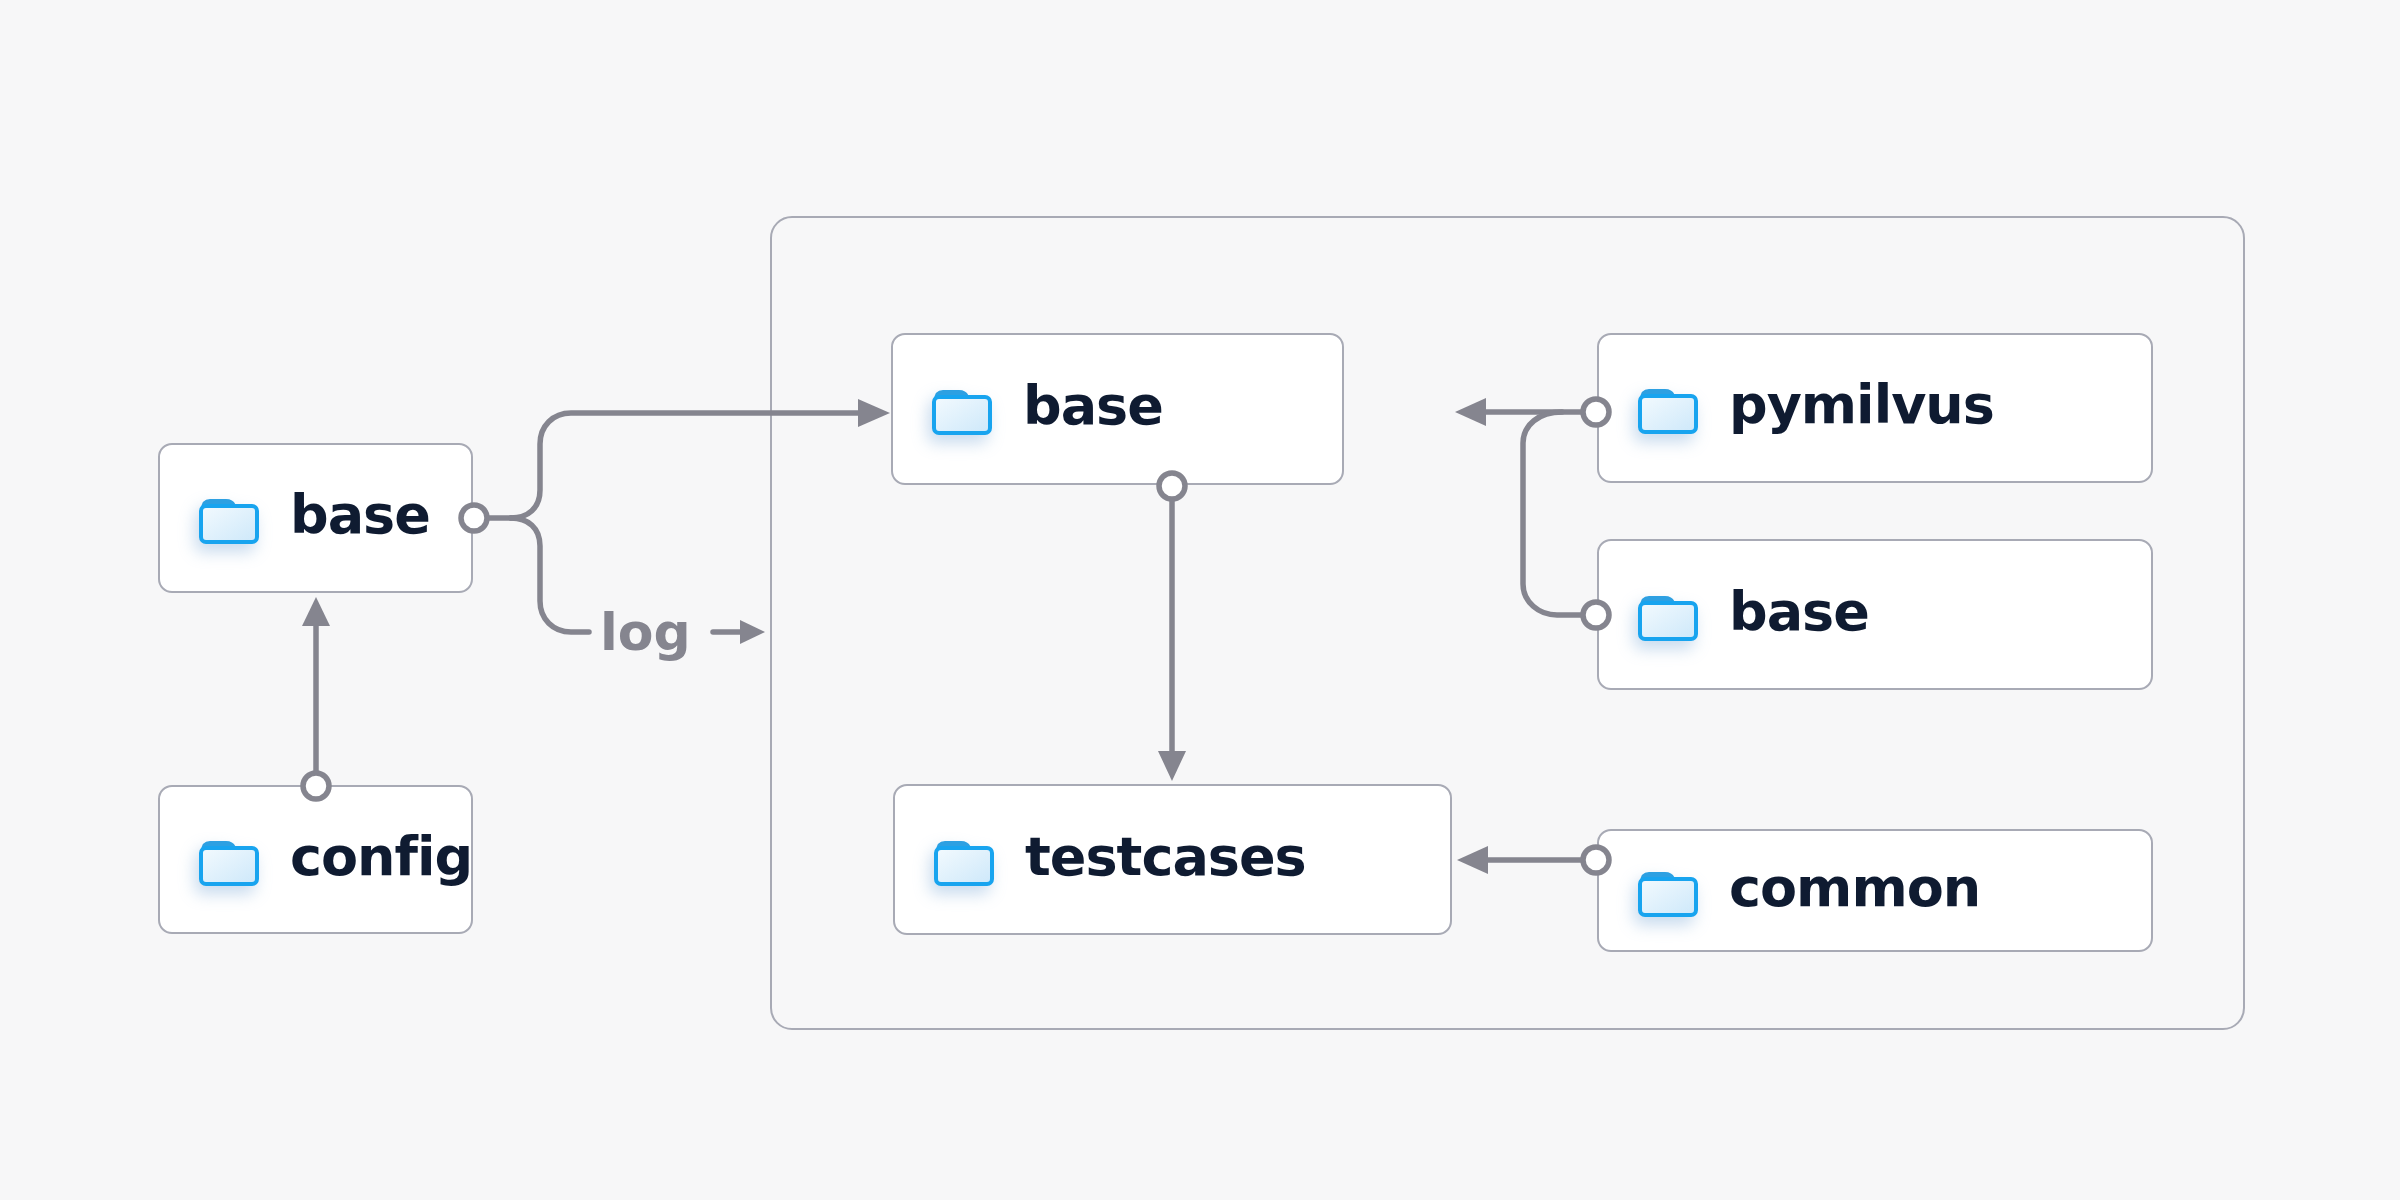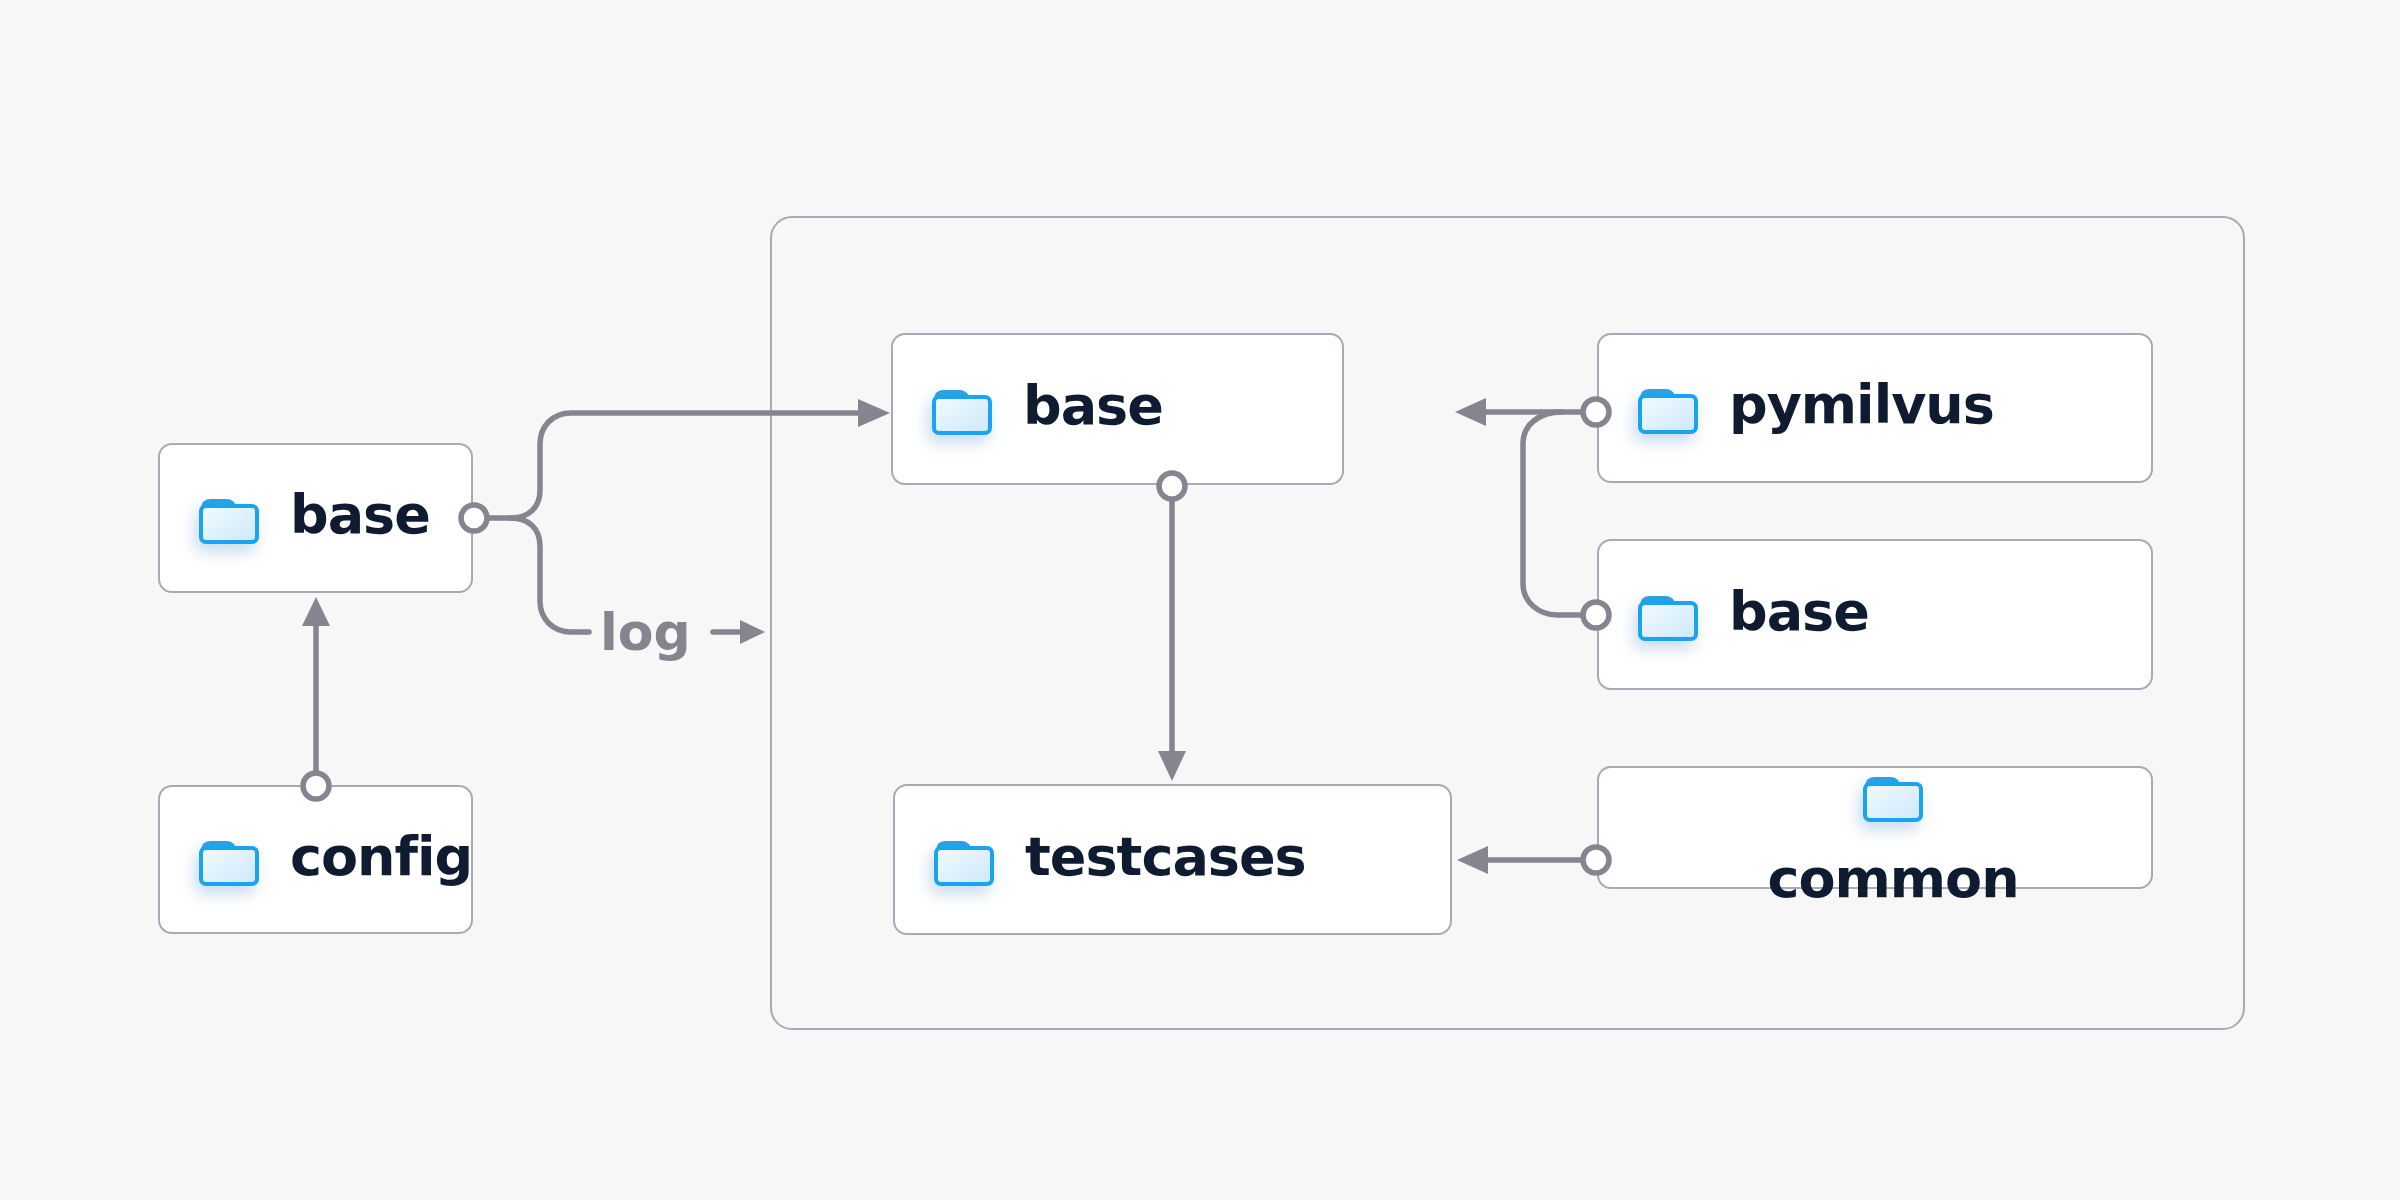--- a/index.html
+++ b/index.html
@@ -56,21 +56,21 @@
     display:flex;align-items:center;
     padding-left:36px;gap:28px;
     z-index:2;
   }
   .node-utils    {left:158px; top:443px; width:315px; height:150px;}
   .node-config   {left:158px; top:785px; width:315px; height:149px;}
   .node-base     {left:891px; top:333px; width:453px; height:152px;}
   .node-testcases{left:893px; top:784px; width:559px; height:151px;}
   .node-pymilvus {left:1597px;top:333px; width:556px; height:150px;}
   .node-check    {left:1597px;top:539px; width:556px; height:151px;}
-  .node-common   {left:1597px;top:766px; width:556px; height:123px;flex-direction:column;}
+  .node-common   {left:1597px;top:829px; width:556px; height:123px;}
   .node-label{
     font-size:54px;font-weight:600;color:var(--node-text);
     line-height:1;letter-spacing:-1px;
     padding-bottom:6px;
   }
   .folder{
     flex:0 0 auto;
     filter:drop-shadow(-4px 8px 8px rgba(110,160,210,.38));
   }
   

